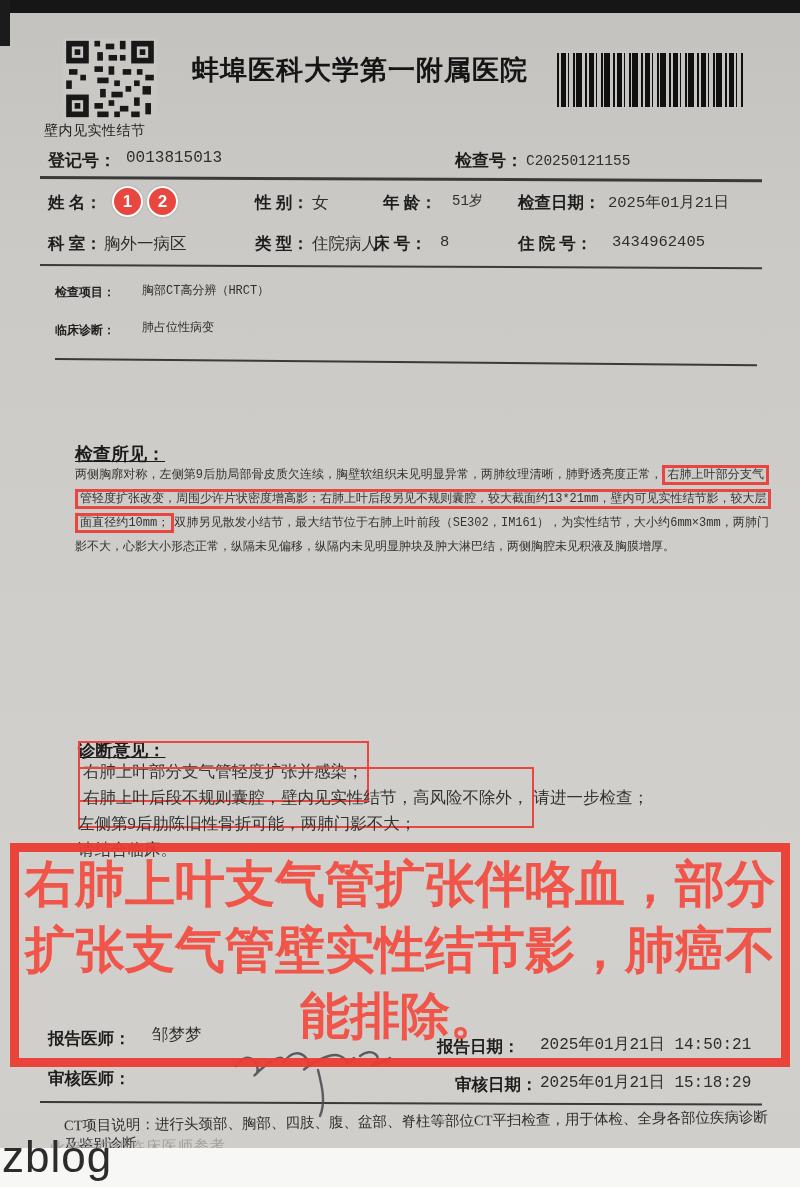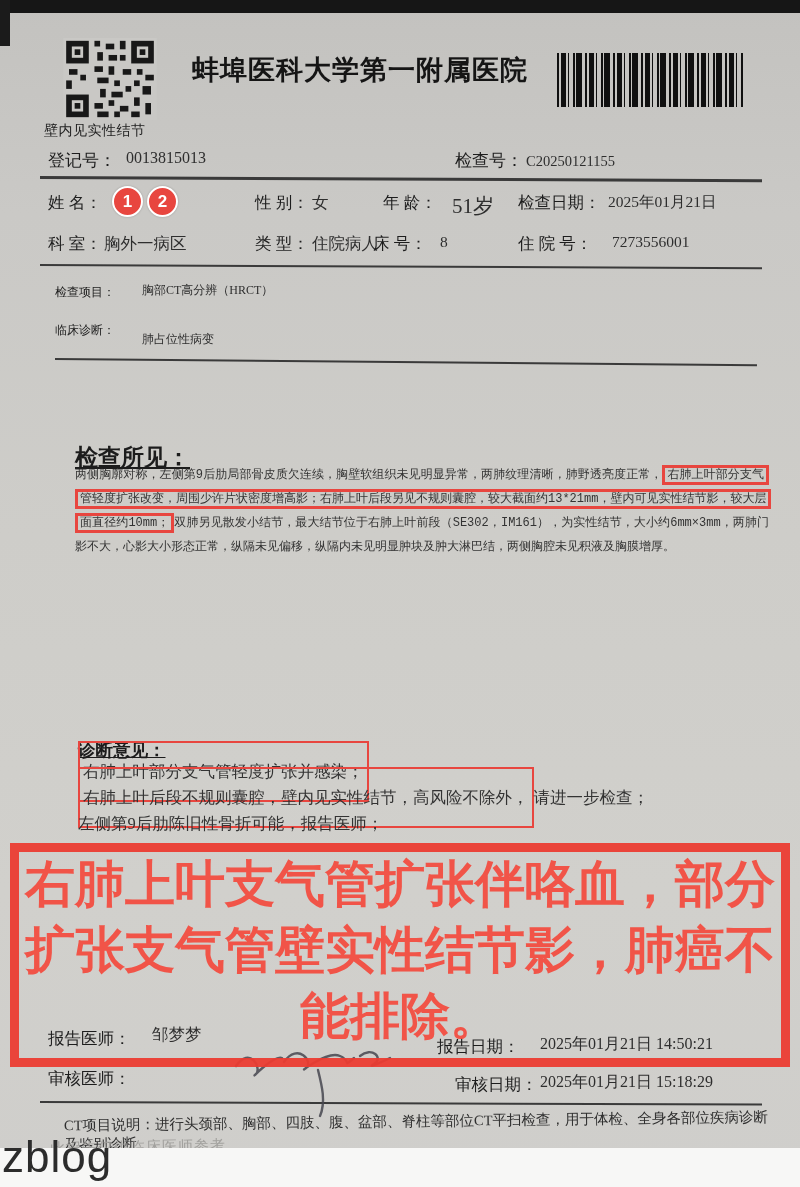--- a/index.html
+++ b/index.html
@@ -2,22 +2,22 @@
 <html><head>
 <meta charset="utf-8">
 <style>
   html,body{margin:0;padding:0;background:#111;}
   .stage{
     position:relative;width:800px;height:1187px;overflow:hidden;
     background:linear-gradient(180deg,#c3c2bf 0%,#cac9c6 18%,#cecdc9 45%,#d1d0cc 75%,#cfcecb 100%);
     font-family:"Liberation Serif","DejaVu Serif",serif;color:#2b2b2b;
   }
   .abs{position:absolute;}
-  .lbl{font-weight:normal;color:#1d1d1d;}
-  .val{color:#2e2e2e;}
+  .lbl{font-weight:bold;color:#1d1d1d;}
+  .val{color:#2e2e2e;font-family:Liberation Mono, monospace;}
   .top-edge{left:0;top:0;width:800px;height:13px;background:#161616;}
   .top-edge-notch{left:0;top:0;width:10px;height:46px;background:#1b1b1b;}
   .hr{background:#3a3a3a;height:2px;transform-origin:left center;}
   .hr.thick{height:3px;}
   
   .qr{left:62px;top:38px;width:96px;height:82px;}
   .qr-caption{left:44px;top:122px;width:140px;font-size:14px;letter-spacing:.5px;color:#222;}
   .hospital{left:170px;top:52px;width:380px;text-align:center;font-size:27px;font-weight:bold;letter-spacing:1px;color:#151515;}
   .report-title{left:150px;top:108px;width:360px;text-align:center;font-size:25px;font-weight:bold;letter-spacing:2px;color:#151515;}
   .barcode{left:557px;top:53px;width:186px;height:54px;
@@ -25,21 +25,21 @@
   .reg-row{top:149px;font-size:17px;}
   
   .row1{top:192px;font-size:16.5px;}
   .row2{top:233px;font-size:16.5px;}
   .badge{display:inline-block;width:27px;height:27px;margin-right:4px;border-radius:50%;
     background:#e8463f;border:2px solid #fff;color:#fff;font-family:"Liberation Sans",sans-serif;
     font-size:17px;font-weight:bold;text-align:center;line-height:27px;box-shadow:0 0 2px rgba(0,0,0,.25);}
   
   .sec-label{font-size:12px;}
   
-  .blk-title{font-size:23px;font-weight:bold;text-decoration:underline;color:#1c1c1c;}
+  .blk-title{font-size:18px;font-weight:bold;text-decoration:underline;color:#1c1c1c;}
   .findings-p{left:75px;top:463px;width:694px;font-size:12px;line-height:24px;text-align:justify;color:#333;font-family:Liberation Mono, monospace;}
   .hl{border:3px solid #e8463f;padding:0 2px;box-decoration-break:clone;-webkit-box-decoration-break:clone;}
   .hl2{border:2.5px solid #e8463f;padding:19px 3px;}
   .diag-lines{left:78px;top:762px;width:690px;font-size:16.5px;color:#333;}
   .diag-lines .dline{margin-bottom:6px;line-height:20px;}
   
   .big-box{left:10px;top:843px;width:762px;height:206px;border:9px solid rgba(235,60,49,.95);z-index:5;}
   .big-text{left:16px;top:851px;width:768px;z-index:6;text-align:center;
     font-family:"Liberation Sans","DejaVu Sans",sans-serif;font-weight:bold;
     font-size:50px;line-height:66px;letter-spacing:0px;color:rgba(243,74,61,.93);}
@@ -113,50 +113,51 @@
   <div class="abs reg-row lbl" style="left:455px;">检查号：</div>
   <div class="abs reg-row val" style="left:526px;top:153px;font-size:14.5px;">C20250121155</div>
 
   <div class="abs hr thick" style="left:40px;top:176px;width:722px;transform:rotate(.25deg);"></div>
 
   <div class="abs row1 lbl" style="left:48px;">姓 名：</div>
   <div class="abs" style="left:112px;top:186px;"><span class="badge">1</span><span class="badge">2</span></div>
   <div class="abs row1 lbl" style="left:255px;">性 别：</div>
   <div class="abs row1 val" style="left:312px;">女</div>
   <div class="abs row1 lbl" style="left:383px;">年 龄：</div>
-  <div class="abs row1 val" style="left:452px;font-size:21px;">51岁</div>
+  <div class="abs row1 val" style="left:452px;font-size:14px;">51岁</div>
   <div class="abs row1 lbl" style="left:518px;">检查日期：</div>
   <div class="abs row1 val" style="left:608px;font-size:15.5px;">2025年01月21日</div>
 
   <div class="abs row2 lbl" style="left:48px;">科 室：</div>
   <div class="abs row2 val" style="left:104px;">胸外一病区</div>
   <div class="abs row2 lbl" style="left:255px;">类 型：</div>
   <div class="abs row2 val" style="left:312px;">住院病人</div>
   <div class="abs row2 lbl" style="left:373px;">床 号：</div>
   <div class="abs row2 val" style="left:440px;font-size:15.5px;">8</div>
   <div class="abs row2 lbl" style="left:518px;">住 院 号：</div>
-  <div class="abs row2 val" style="left:612px;font-size:15.5px;">7273556001</div>
+  <div class="abs row2 val" style="left:612px;font-size:15.5px;">3434962405</div>
 
   <div class="abs hr" style="left:40px;top:264px;width:722px;transform:rotate(.25deg);"></div>
 
   <div class="abs sec-label lbl" style="left:55px;top:284px;">检查项目：</div>
   <div class="abs sec-label val" style="left:142px;top:282px;">胸部CT高分辨（HRCT）</div>
   <div class="abs sec-label lbl" style="left:55px;top:322px;">临床诊断：</div>
-  <div class="abs sec-label val" style="left:142px;top:319px;margin-top:12px;">肺占位性病变</div>
+  <div class="abs sec-label val" style="left:142px;top:319px;">肺占位性病变</div>
 
   <div class="abs hr" style="left:55px;top:358px;width:702px;transform:rotate(.5deg);"></div>
 
   <div class="abs blk-title" style="left:75px;top:442px;">检查所见：</div>
   <div class="abs findings-p"><span>两侧胸廓对称，左侧第9后肋局部骨皮质欠连续，胸壁软组织未见明显异常，两肺纹理清晰，肺野透亮度正常，</span><span class="hl">右肺上叶部分支气管轻度扩张改变，周围少许片状密度增高影；右肺上叶后段另见不规则囊腔，较大截面约13*21mm，壁内可见实性结节影，较大层面直径约10mm；</span><span>双肺另见散发小结节，最大结节位于右肺上叶前段（SE302，IM161），为实性结节，大小约6mm×3mm，两肺门影不大，心影大小形态正常，纵隔未见偏移，纵隔内未见明显肿块及肿大淋巴结，两侧胸腔未见积液及胸膜增厚。</span></div>
 
   <div class="abs blk-title" style="left:78px;top:738px;font-size:17.5px;">诊断意见：</div>
   <div class="abs diag-lines">
       <div class="dline"><span class="hl2">右肺上叶部分支气管轻度扩张并感染；</span></div>
       <div class="dline"><span class="hl2">右肺上叶后段不规则囊腔，壁内见实性结节，高风险不除外，</span><span>请进一步检查；</span></div>
-      <div class="dline"><span>左侧第9后肋陈旧性骨折可能，报告医师；</span></div>
+      <div class="dline"><span>左侧第9后肋陈旧性骨折可能，两肺门影不大；</span></div>
+      <div class="dline"><span>请结合临床。</span></div>
     </div>
 
   <div class="abs big-box"></div>
   <div class="abs big-text">右肺上叶支气管扩张伴咯血，部分扩张支气管壁实性结节影，肺癌不能排除。</div>
 
   <div class="abs signoff lbl" style="left:48px;top:1028px;">报告医师：</div>
   <div class="abs signoff val" style="left:152px;top:1024px;">邹梦梦</div>
   <div class="abs signoff lbl" style="left:437px;top:1036px;z-index:4;">报告日期：</div>
   <div class="abs signoff val" style="left:540px;top:1034px;font-size:16px;text-align:right;">2025年01月21日 14:50:21</div>
 

